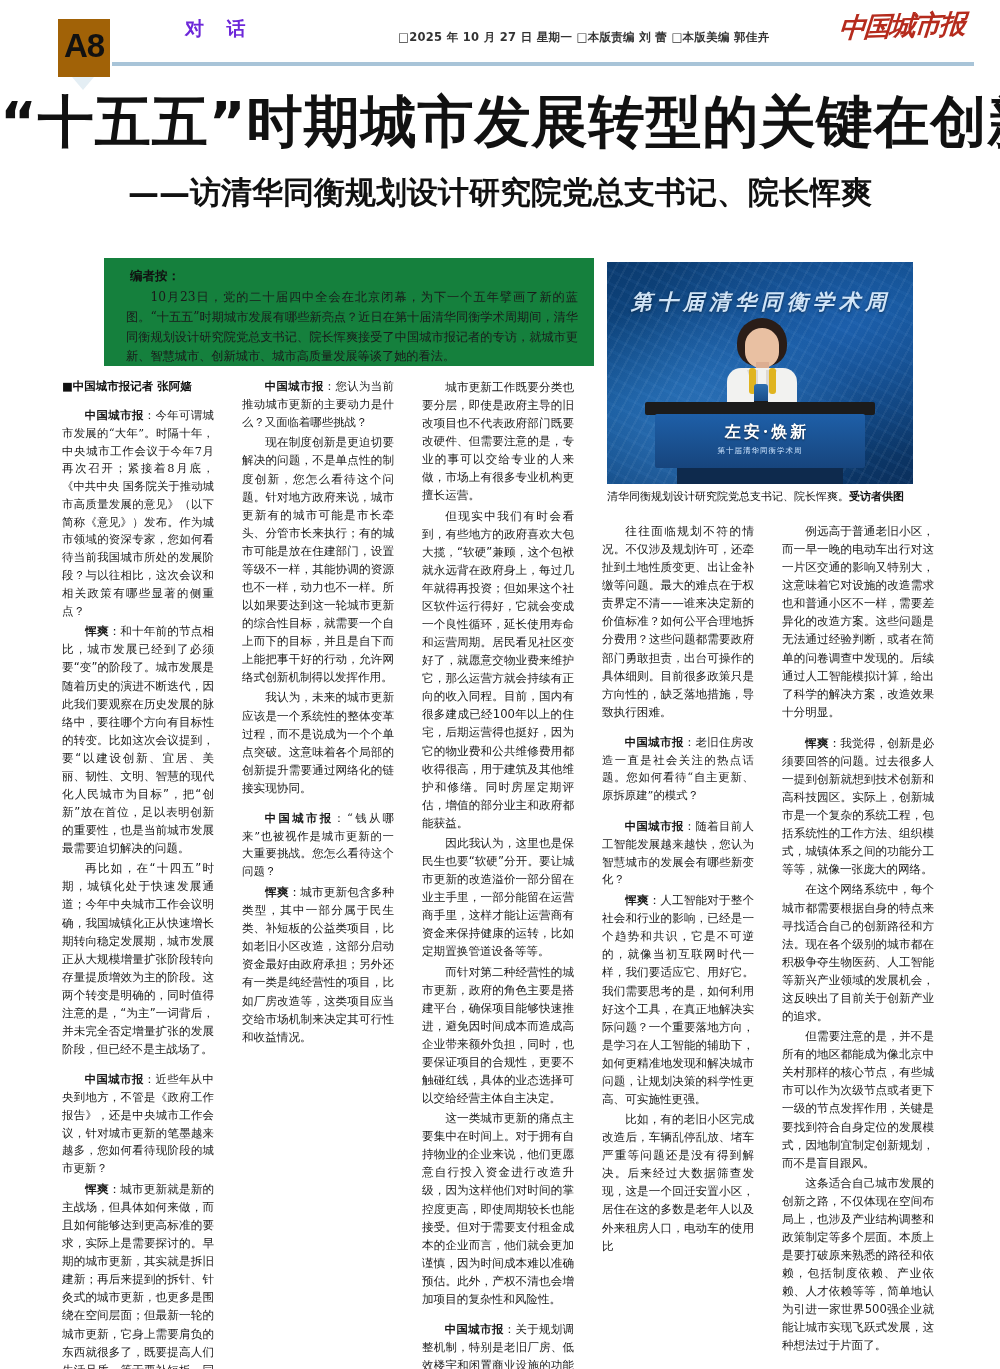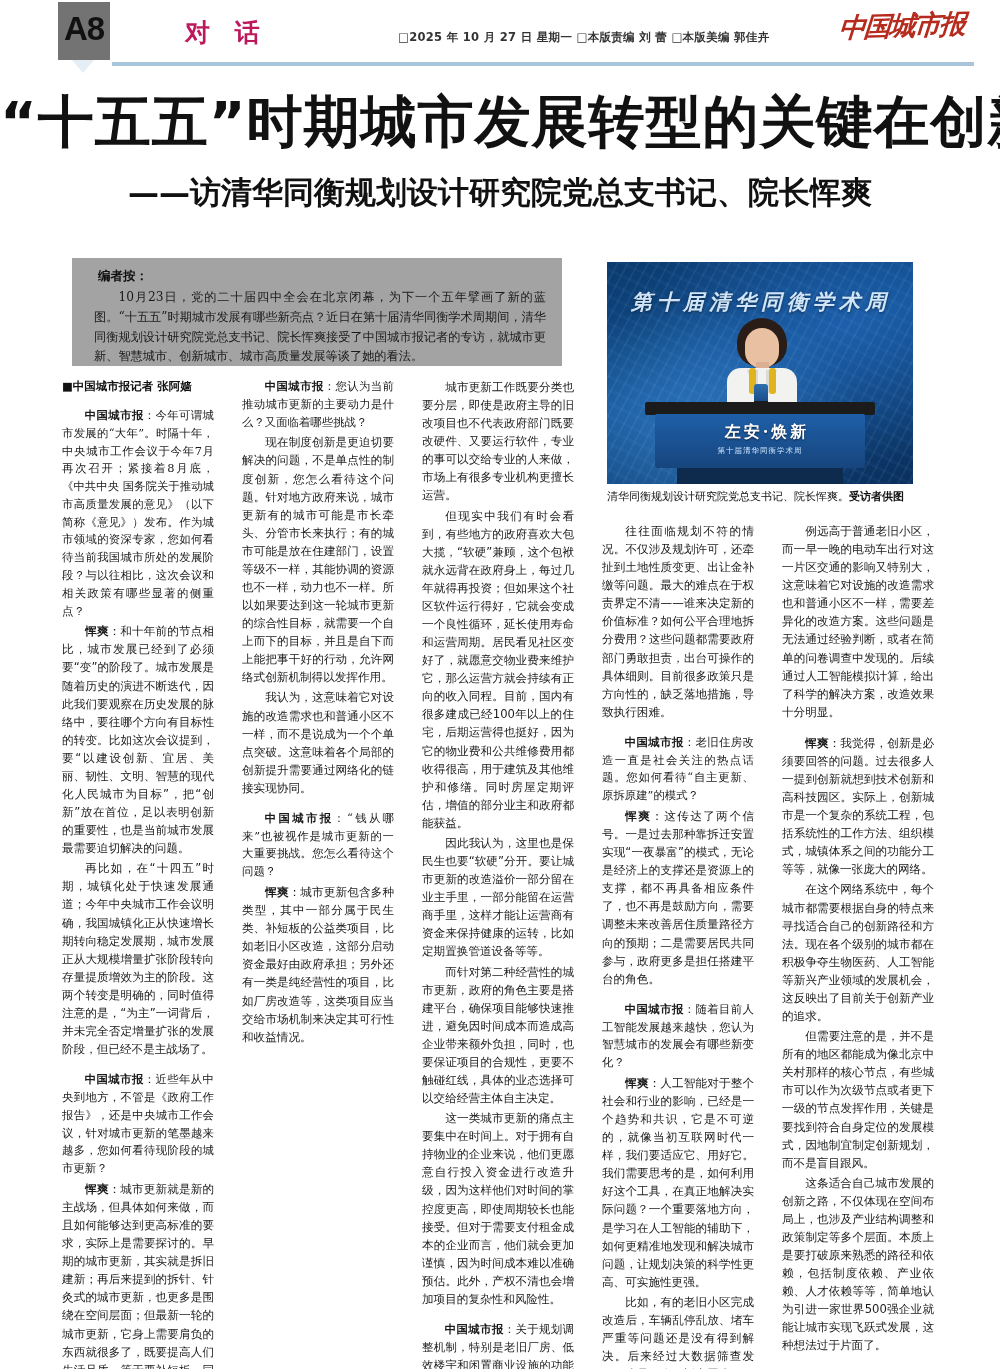--- a/index.html
+++ b/index.html
@@ -7,36 +7,36 @@
     width:1000px;height:1369px;
     background:#ffffff;
     font-family:"DejaVu Sans","Liberation Sans",sans-serif;
     position:relative;overflow:hidden;
   }
   .page{position:relative;width:1000px;height:1369px;}
 
   
   .masthead{position:absolute;left:0;top:0;width:1000px;height:78px;}
   .pagebadge{
-    position:absolute;left:58px;top:2px;width:52px;height:58px;
-    background:#737373;
+    position:absolute;left:58px;top:19px;width:52px;height:58px;
+    background:#a16207;
   }
   .pagebadge .num{
     position:absolute;left:0;top:8px;width:52px;text-align:center;
     font-size:33px;font-weight:bold;color:#111;letter-spacing:-1px;
     font-family:"Liberation Sans",sans-serif;
   }
   .pagebadge .tail{
     position:absolute;left:14px;top:58px;width:0;height:0;
     border-left:11px solid transparent;border-right:11px solid transparent;
     border-top:13px solid #e4eef4;
   }
   .section-title{
     position:absolute;left:185px;top:16px;
-    font-size:25px;font-weight:bold;color:#be185d;letter-spacing:8px;
+    font-size:19px;font-weight:bold;color:#6d28d9;letter-spacing:8px;
     font-family:"DejaVu Sans",sans-serif;
   }
   .issue-line{
     position:absolute;left:398px;top:30px;
     font-size:11.5px;color:#333;font-weight:bold;letter-spacing:.3px;
     white-space:nowrap;
   }
   .brandmark{
     position:absolute;right:36px;top:8px;
     font-size:27px;font-weight:bold;color:#b52b1d;
@@ -58,22 +58,22 @@
     line-height:1.06;white-space:nowrap;
   }
   .subheadline{
     position:absolute;left:0;top:172px;width:1000px;text-align:center;
     font-size:31px;font-weight:bold;color:#111;letter-spacing:0px;
     font-family:"DejaVu Sans",sans-serif;white-space:nowrap;
   }
 
   
   .editornote{
-    position:absolute;left:72px;top:258px;width:490px;height:108px;
-    background:#a3a3a3;
+    position:absolute;left:104px;top:258px;width:490px;height:108px;
+    background:#15803d;
   }
   .editornote .en-label{
     position:absolute;left:26px;top:10px;
     font-size:12.5px;font-weight:bold;color:#111;
   }
   .editornote .en-body{
     position:absolute;left:22px;top:30px;width:452px;
     font-size:12.2px;line-height:1.62;color:#1a1a1a;
     text-align:justify;text-indent:2em;
     font-family:"DejaVu Serif","Liberation Serif",serif;
@@ -214,45 +214,44 @@
         <div class="gap"></div>
         <p class="q"><span class="lbl">中国城市报</span>：近些年从中央到地方，不管是《政府工作报告》，还是中央城市工作会议，针对城市更新的笔墨越来越多，您如何看待现阶段的城市更新？</p>
         <p class="p a"><span class="lbl">恽爽</span>：城市更新就是新的主战场，但具体如何来做，而且如何能够达到更高标准的要求，实际上是需要探讨的。早期的城市更新，其实就是拆旧建新；再后来提到的拆针、针灸式的城市更新，也更多是围绕在空间层面；但最新一轮的城市更新，它身上需要肩负的东西就很多了，既要提高人们生活品质、等于要补短板，同时还要肩负着历史文化传承、城市特色塑造的任务，有的城市也有历史包袱。此外，城市更新还要肩负着高质量发展的重任。</p>
       </div>
   </div>
 
   <div class="col c2">
     <div>
         <p class="q"><span class="lbl">中国城市报</span>：您认为当前推动城市更新的主要动力是什么？又面临着哪些挑战？</p>
         <p class="p">现在制度创新是更迫切要解决的问题，不是单点性的制度创新，您怎么看待这个问题。针对地方政府来说，城市更新有的城市可能是市长牵头、分管市长来执行；有的城市可能是放在住建部门，设置等级不一样，其能协调的资源也不一样，动力也不一样。所以如果要达到这一轮城市更新的综合性目标，就需要一个自上而下的目标，并且是自下而上能把事干好的行动，允许网络式创新机制得以发挥作用。</p>
-        <p class="p">我认为，这意味着它对设施的改造需求也和普通小区不一样，而不是说成为一个个单点突破。这意味着各个局部的创新提升需要通过网络化的链接实现协同。</p>
+        <p class="p">我认为，未来的城市更新应该是一个系统性的整体变革过程，而不是说成为一个个单点突破。这意味着各个局部的创新提升需要通过网络化的链接实现协同。</p>
         <div class="gap"></div>
         <p class="q"><span class="lbl">中国城市报</span>：“钱从哪来”也被视作是城市更新的一大重要挑战。您怎么看待这个问题？</p>
         <p class="p a"><span class="lbl">恽爽</span>：城市更新包含多种类型，其中一部分属于民生类、补短板的公益类项目，比如老旧小区改造，这部分启动资金最好由政府承担；另外还有一类是纯经营性的项目，比如厂房改造等，这类项目应当交给市场机制来决定其可行性和收益情况。</p>
       </div>
   </div>
 
   <div class="col c3">
     <div>
-        <p class="p">城市更新工作既要分类也要分层，即使是政府主导的旧改项目也不代表政府部门既要改硬件、又要运行软件，专业的事可以交给专业的人来做，市场上有很多专业机构更擅长运营。</p>
+        <p class="p">城市更新工作既要分类也要分层，即使是政府主导的旧改项目也不代表政府部门既要改硬件、但需要注意的是，专业的事可以交给专业的人来做，市场上有很多专业机构更擅长运营。</p>
         <p class="p">但现实中我们有时会看到，有些地方的政府喜欢大包大揽，“软硬”兼顾，这个包袱就永远背在政府身上，每过几年就得再投资；但如果这个社区软件运行得好，它就会变成一个良性循环，延长使用寿命和运营周期。居民看见社区变好了，就愿意交物业费来维护它，那么运营方就会持续有正向的收入同程。目前，国内有很多建成已经100年以上的住宅，后期运营得也挺好，因为它的物业费和公共维修费用都收得很高，用于建筑及其他维护和修缮。同时房屋定期评估，增值的部分业主和政府都能获益。</p>
         <p class="p">因此我认为，这里也是保民生也要“软硬”分开。要让城市更新的改造溢价一部分留在业主手里，一部分能留在运营商手里，这样才能让运营商有资金来保持健康的运转，比如定期置换管道设备等等。</p>
         <p class="p">而针对第二种经营性的城市更新，政府的角色主要是搭建平台，确保项目能够快速推进，避免因时间成本而造成高企业带来额外负担，同时，也要保证项目的合规性，更要不触碰红线，具体的业态选择可以交给经营主体自主决定。</p>
         <p class="p">这一类城市更新的痛点主要集中在时间上。对于拥有自持物业的企业来说，他们更愿意自行投入资金进行改造升级，因为这样他们对时间的掌控度更高，即使周期较长也能接受。但对于需要支付租金成本的企业而言，他们就会更加谨慎，因为时间成本难以准确预估。此外，产权不清也会增加项目的复杂性和风险性。</p>
         <div class="gap"></div>
         <p class="q"><span class="lbl">中国城市报</span>：关于规划调整机制，特别是老旧厂房、低效楼宇和闲置商业设施的功能转换问题，您认为当前存在哪些挑战？</p>
       </div>
   </div>
 
   <div class="col c5">
     <div>
         <p class="p">往往面临规划不符的情况。不仅涉及规划许可，还牵扯到土地性质变更、出让金补缴等问题。最大的难点在于权责界定不清——谁来决定新的价值标准？如何公平合理地拆分费用？这些问题都需要政府部门勇敢担责，出台可操作的具体细则。目前很多政策只是方向性的，缺乏落地措施，导致执行困难。</p>
         <div class="gap"></div>
         <p class="q"><span class="lbl">中国城市报</span>：老旧住房改造一直是社会关注的热点话题。您如何看待“自主更新、原拆原建”的模式？</p>
-        <p class="p a"><span class="lbl">恽爽</span>：这传达了两个信号。一是过去那种靠拆迁安置实现“一夜暴富”的模式，无论是经济上的支撑还是资源上的支撑，都不再具备相应条件了，也不再是鼓励方向，需要调整未来改善居住质量路径方向的预期；二是需要居民共同参与，政府更多是担任搭建平台的角色。</p>
         <div class="gap"></div>
         <p class="q"><span class="lbl">中国城市报</span>：随着目前人工智能发展越来越快，您认为智慧城市的发展会有哪些新变化？</p>
         <p class="p a"><span class="lbl">恽爽</span>：人工智能对于整个社会和行业的影响，已经是一个趋势和共识，它是不可逆的，就像当初互联网时代一样，我们要适应它、用好它。我们需要思考的是，如何利用好这个工具，在真正地解决实际问题？一个重要落地方向，是学习在人工智能的辅助下，如何更精准地发现和解决城市问题，让规划决策的科学性更高、可实施性更强。</p>
         <p class="p">比如，有的老旧小区完成改造后，车辆乱停乱放、堵车严重等问题还是没有得到解决。后来经过大数据筛查发现，这是一个回迁安置小区，居住在这的多数是老年人以及外来租房人口，电动车的使用比</p>
       </div>
   </div>
 
   <div class="col c6">
     <div>
         <p class="p">例远高于普通老旧小区，而一早一晚的电动车出行对这一片区交通的影响又特别大，这意味着它对设施的改造需求也和普通小区不一样，需要差异化的改造方案。这些问题是无法通过经验判断，或者在简单的问卷调查中发现的。后续通过人工智能模拟计算，给出了科学的解决方案，改造效果十分明显。</p>

